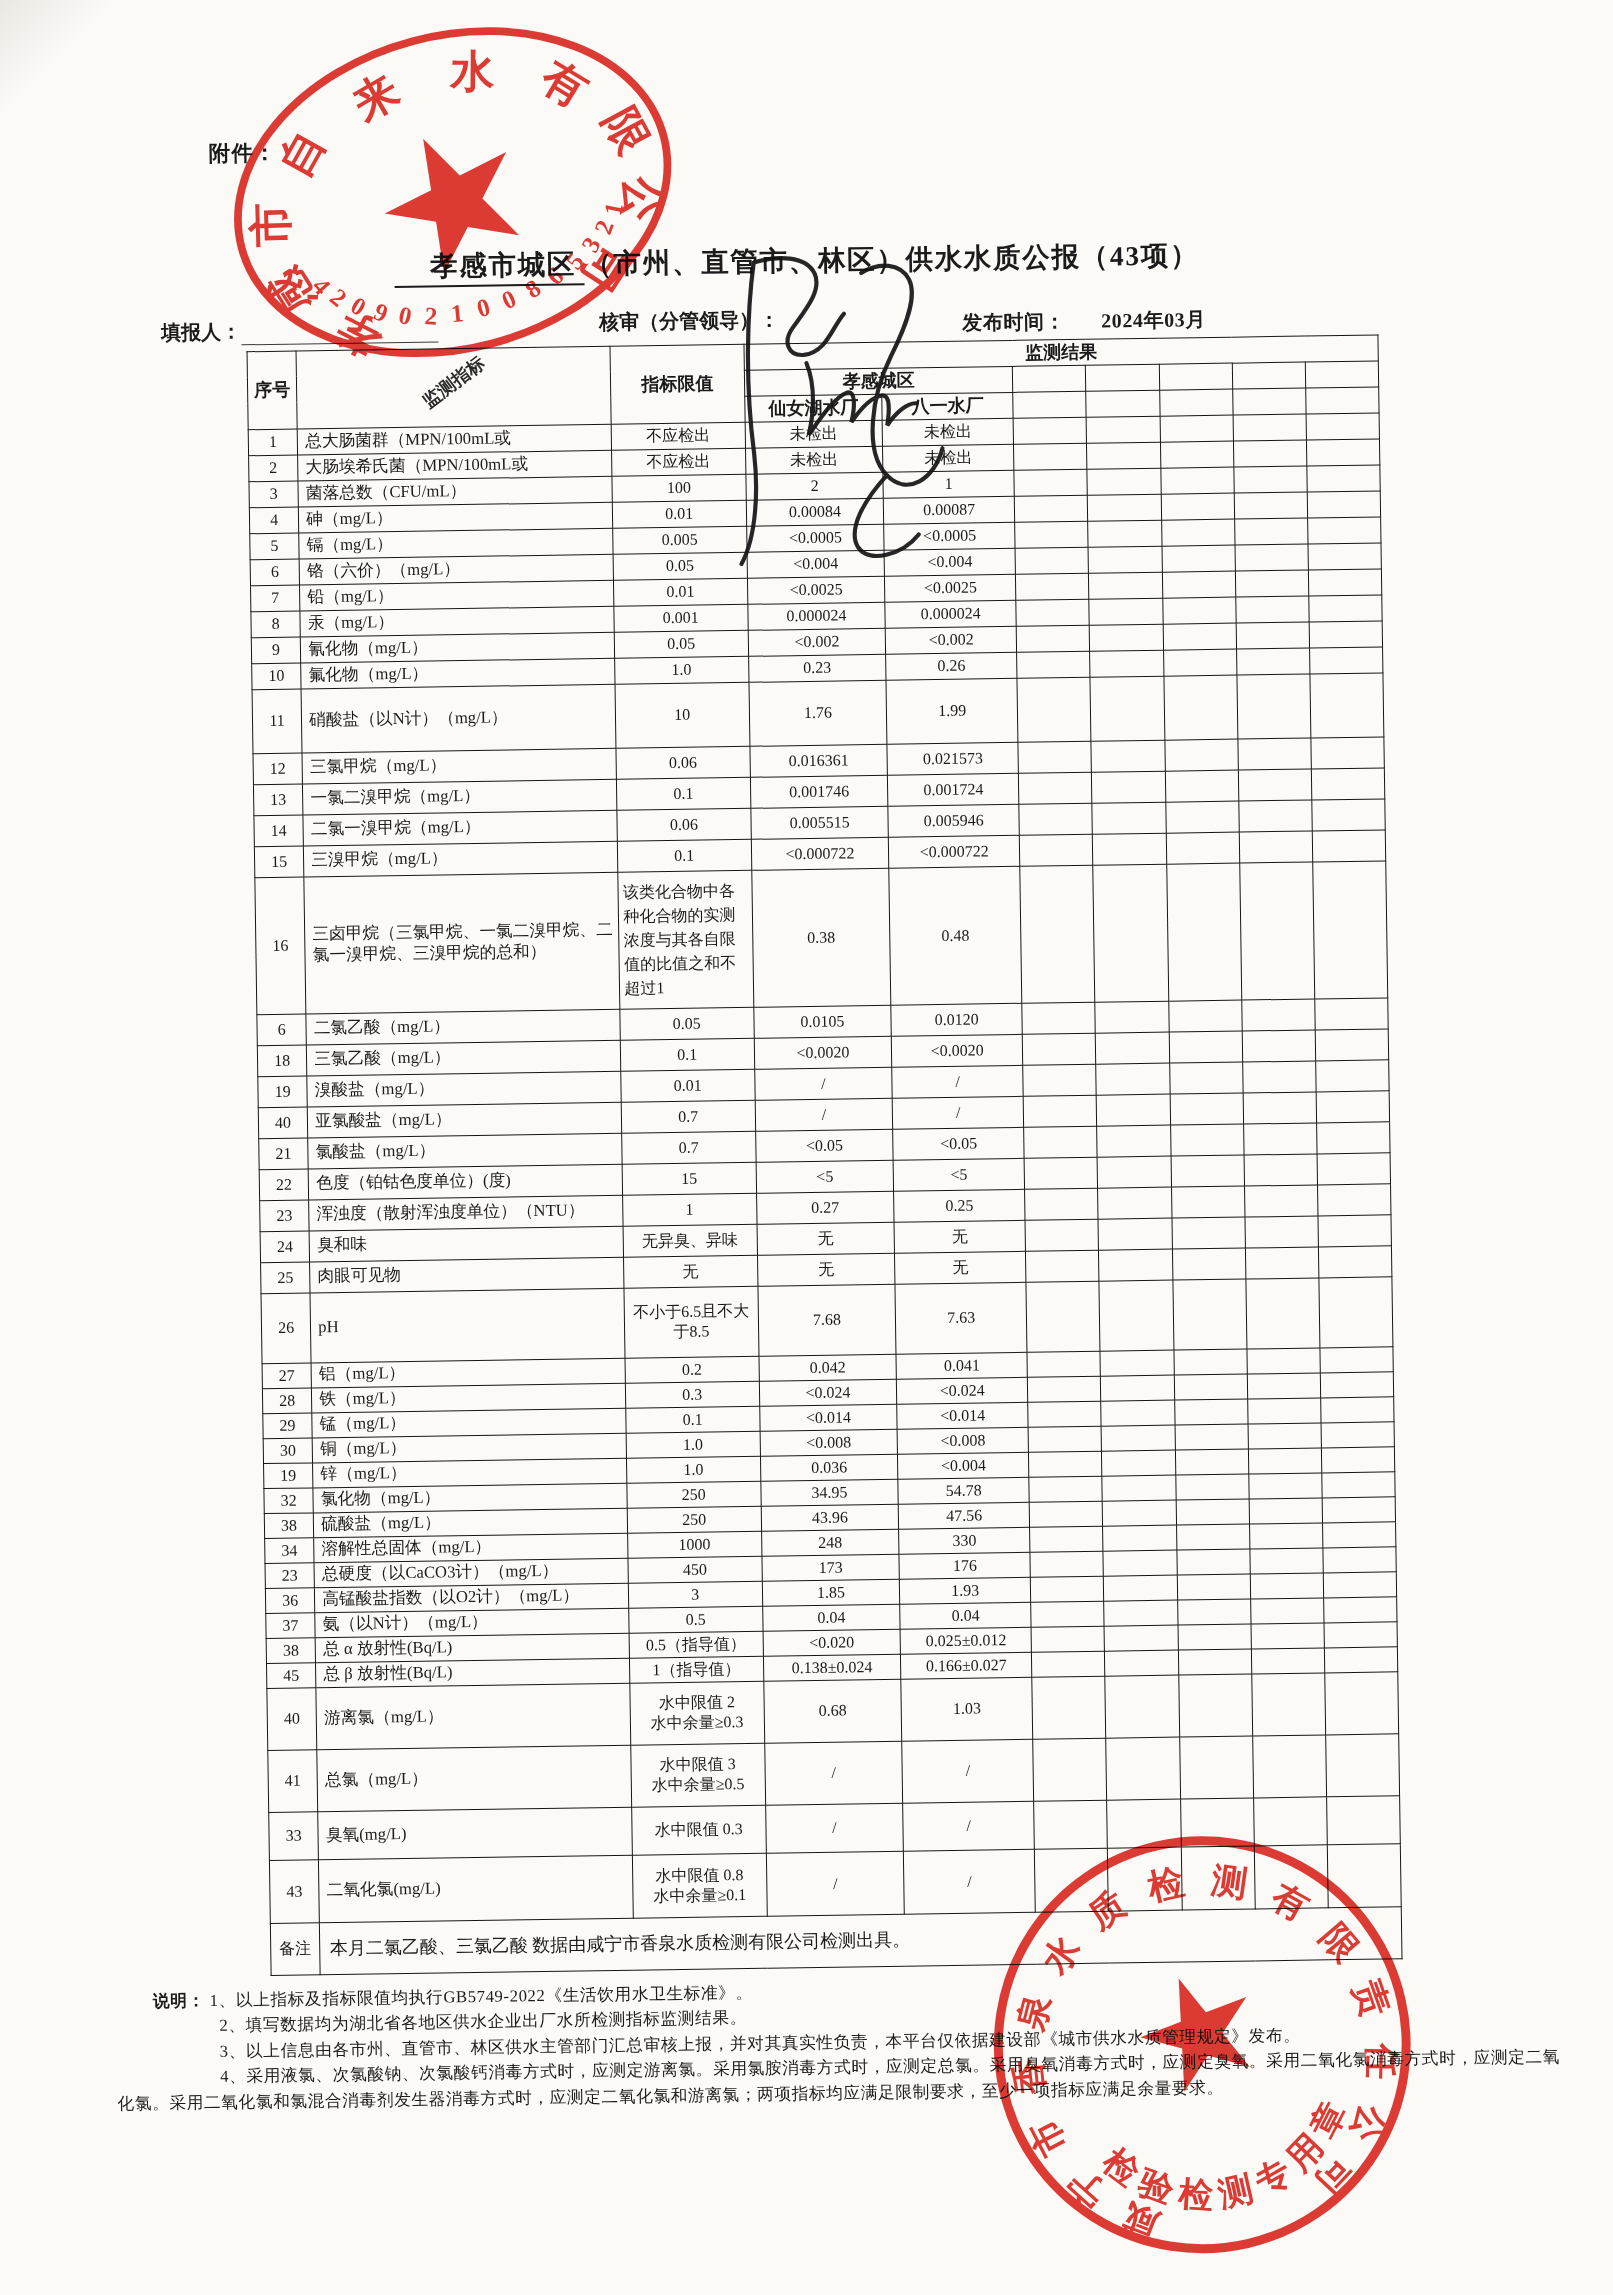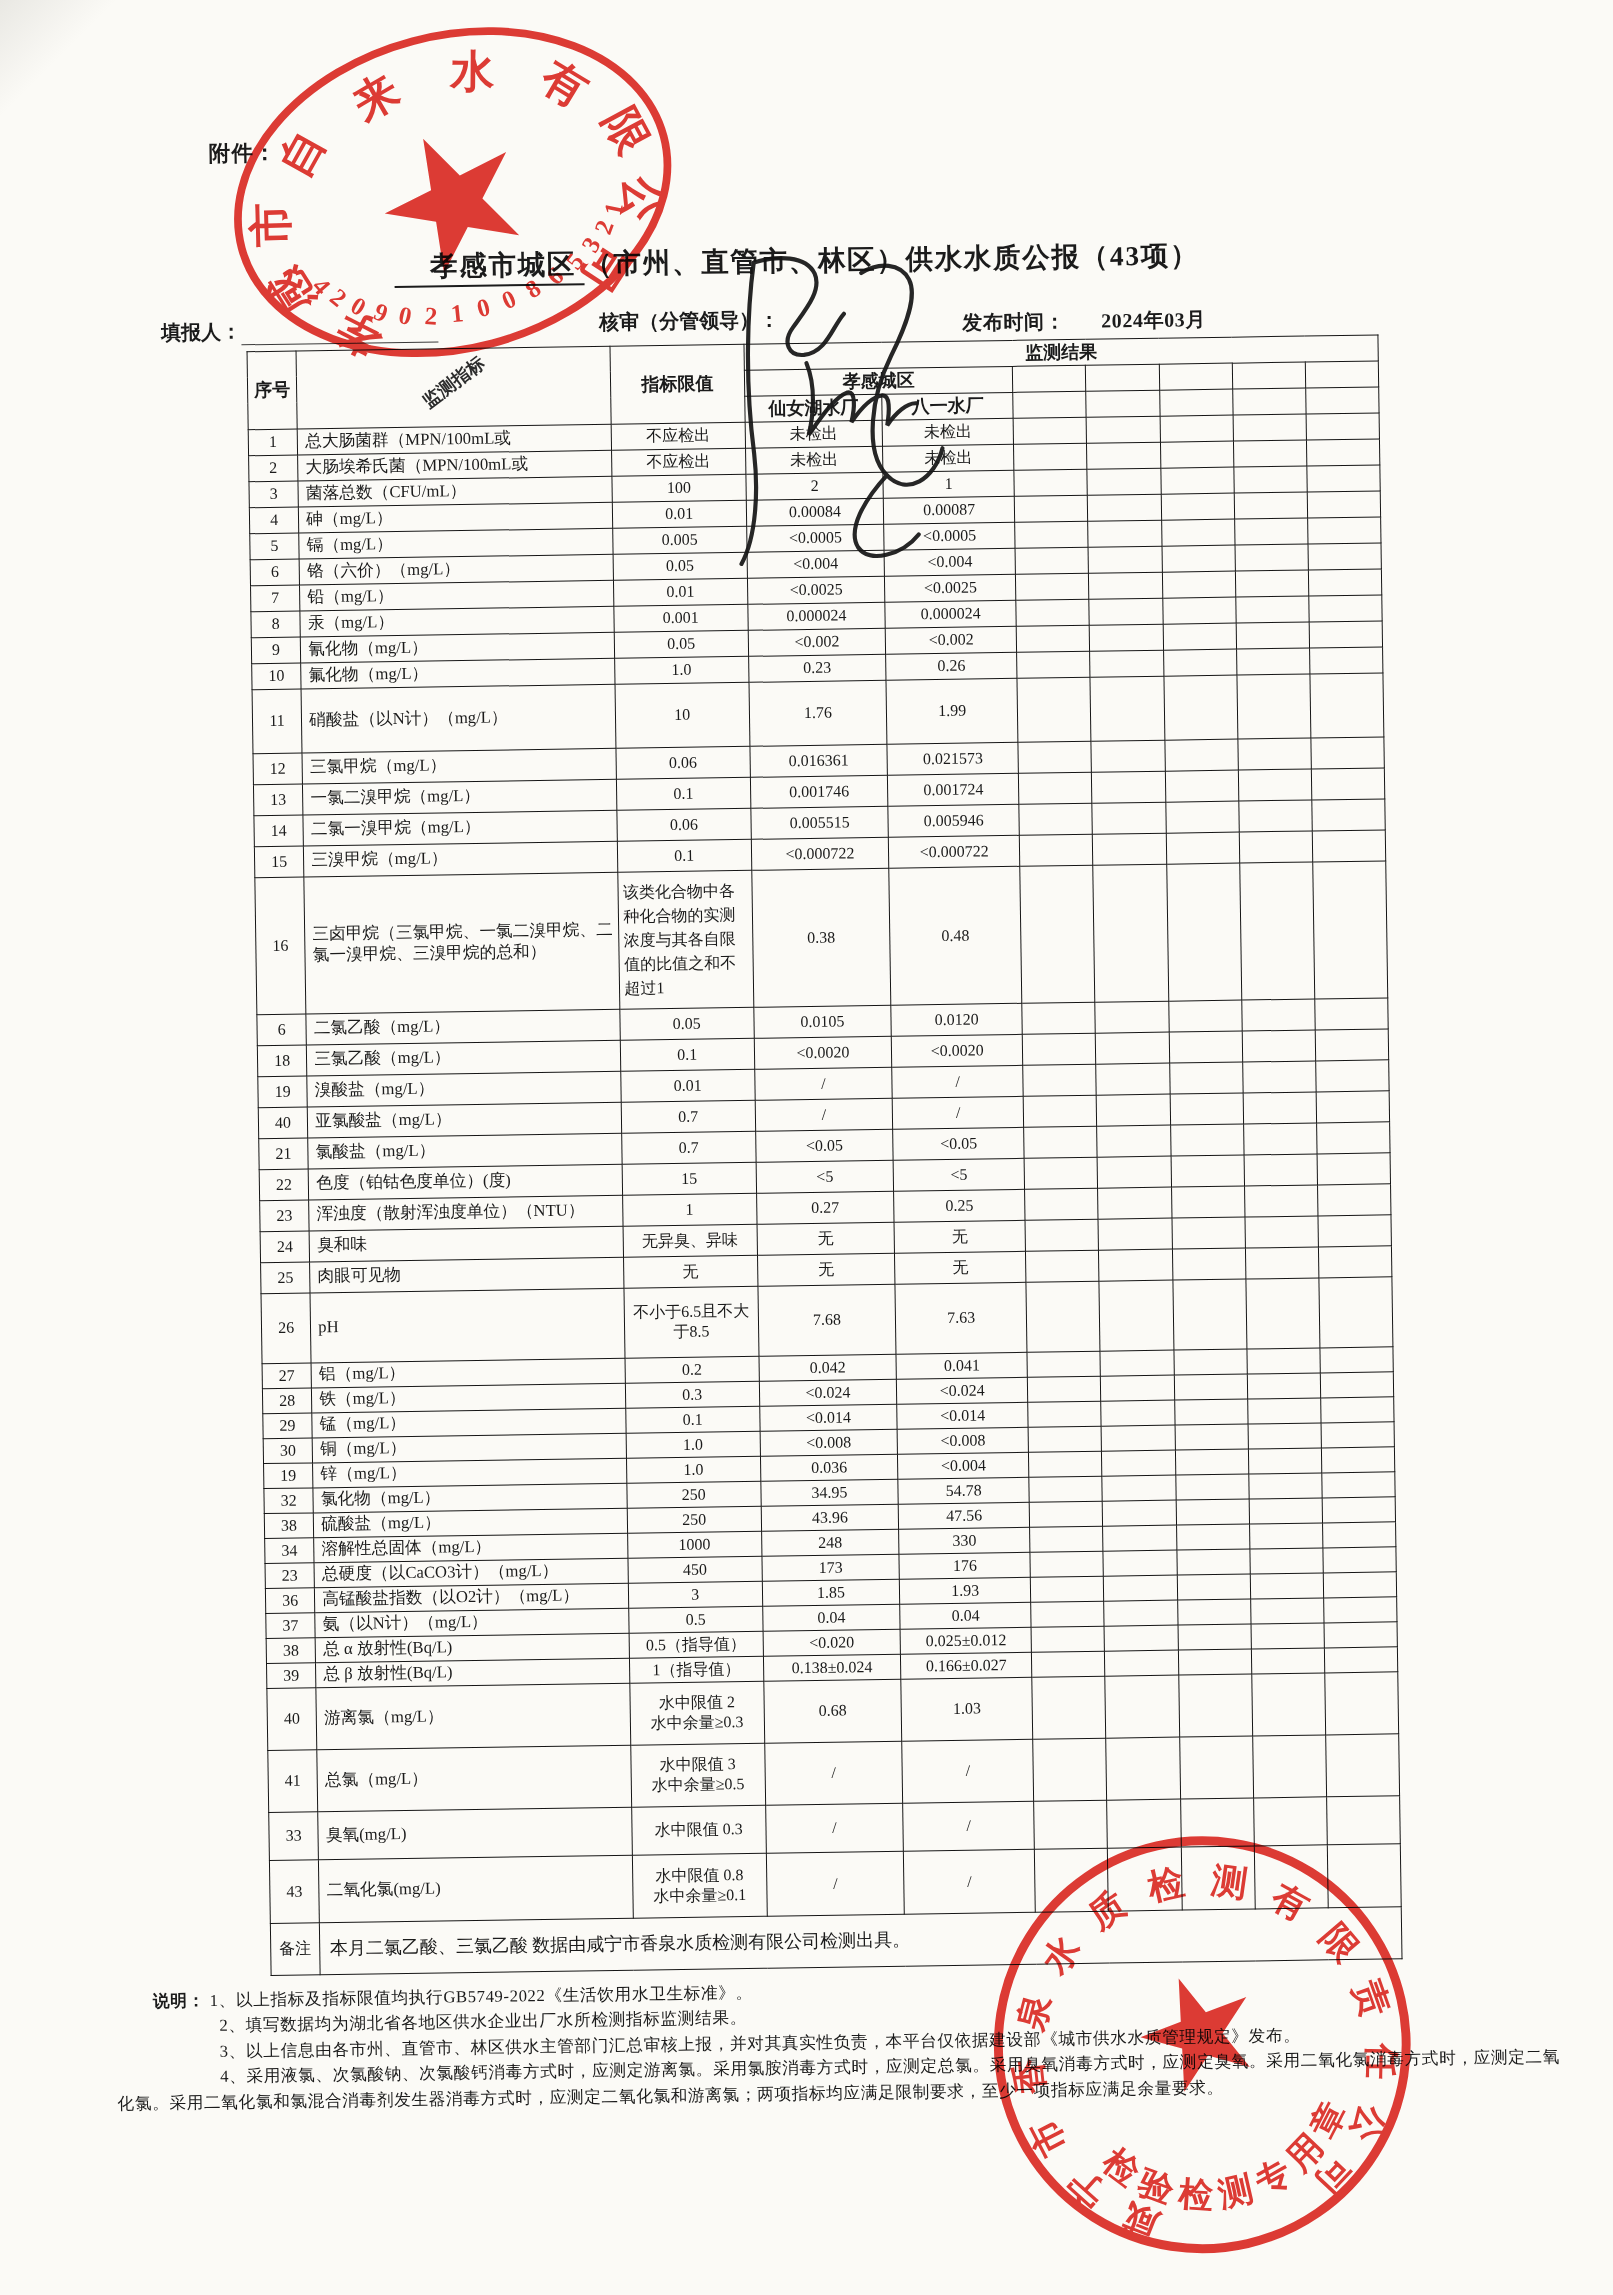--- a/index.html
+++ b/index.html
@@ -585,21 +585,21 @@
             <td class="limit">0.5（指导值）</td>
             <td>&lt;0.020</td>
             <td>0.025±0.012</td>
             <td></td>
             <td></td>
             <td></td>
             <td></td>
             <td></td>
           </tr>
           <tr style="height: 25px;">
-            <td>39</td>
+            <td>45</td>
             <td class="name">总 β 放射性(Bq/L)</td>
             <td class="limit">1（指导值）</td>
             <td>0.138±0.024</td>
             <td>0.166±0.027</td>
             <td></td>
             <td></td>
             <td></td>
             <td></td>
             <td></td>
           </tr>

